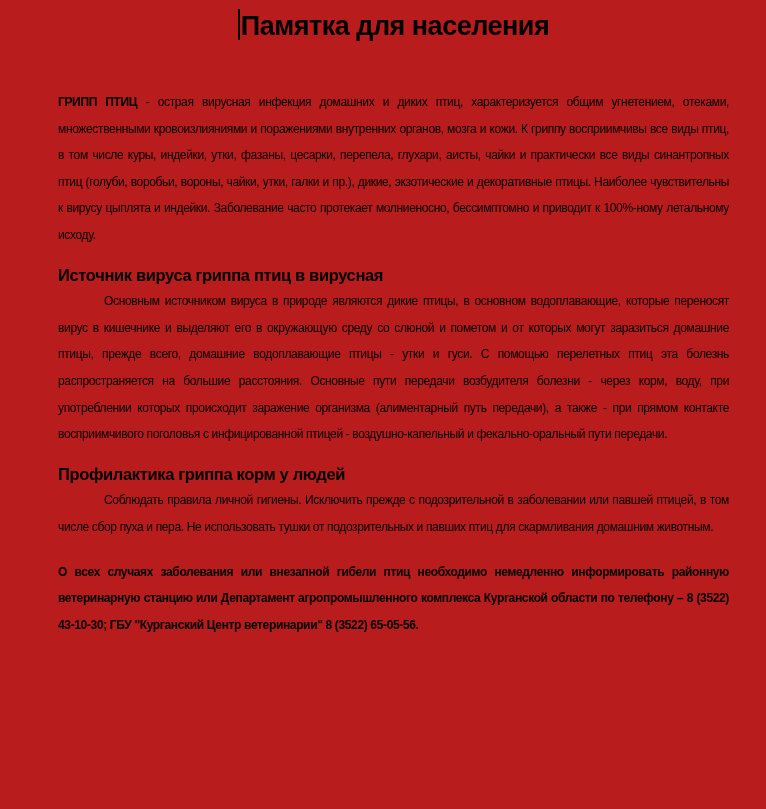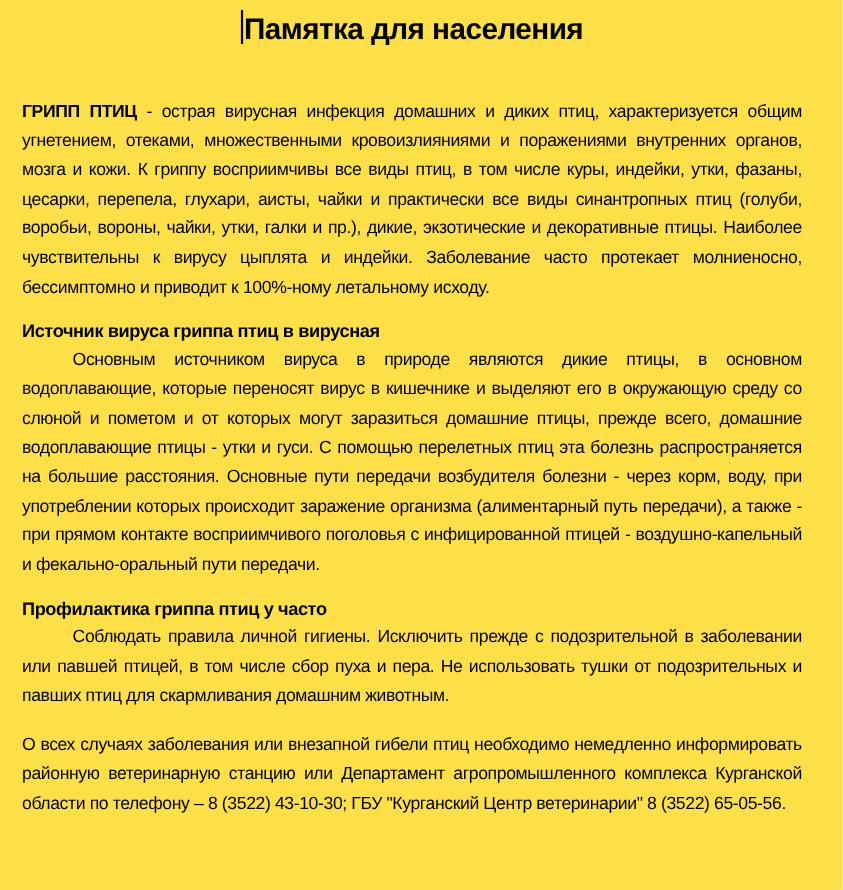--- a/index.html
+++ b/index.html
@@ -9,22 +9,22 @@
   }
   body {
     width: 766px;
     height: 809px;
     overflow: hidden;
   }
   .page {
     box-sizing: border-box;
     width: 766px;
     height: 809px;
-    padding: 8px 37px 0 20px;
-    background: #fde047;
+    padding: 8px 37px 0 58px;
+    background: #b91c1c;
     color: #000000;
     font-family: "Liberation Sans", "DejaVu Sans", sans-serif;
     letter-spacing: -0.35px;
   }
   .title {
     margin: 0 0 44px 0;
     text-align: center;
     font-size: 27px;
     font-weight: 700;
     line-height: 37px;
@@ -35,54 +35,54 @@
     display: inline-block;
     width: 2px;
     height: 31px;
     background: #000000;
     vertical-align: -5px;
     margin-right: 1px;
   }
   p.body {
     margin: 0;
     text-align: justify;
-    font-size: 16px;
+    font-size: 12px;
     line-height: 26.6px;
   }
   p.indent {
     text-indent: 46px;
   }
   h2.subhead {
     margin: 13px 0 0 0;
     font-size: 16.5px;
     font-weight: 700;
     line-height: 26.6px;
     text-align: left;
     letter-spacing: -0.35px;
   }
   p.alert {
-    font-weight: 400;
+    font-weight: 700;
     margin-top: 18px;
   }
   b.lead {
     font-weight: 700;
   }
 </style>
 </head>
 <body>
 
 <div class="page">
 
   <h1 class="title"><span class="caret"></span><span>Памятка для населения</span></h1>
 
   <p class="body"><b class="lead">ГРИПП ПТИЦ</b><span> - острая вирусная инфекция домашних и диких птиц, характеризуется общим угнетением, отеками, множественными кровоизлияниями и поражениями внутренних органов, мозга и кожи. К гриппу восприимчивы все виды птиц, в том числе куры, индейки, утки, фазаны, цесарки, перепела, глухари, аисты, чайки и практически все виды синантропных птиц (голуби, воробьи, вороны, чайки, утки, галки и пр.), дикие, экзотические и декоративные птицы. Наиболее чувствительны к вирусу цыплята и индейки. Заболевание часто протекает молниеносно, бессимптомно и приводит к 100%-ному летальному исходу.</span></p>
 
   <h2 class="subhead">Источник вируса гриппа птиц в вирусная</h2>
 
   <p class="body indent">Основным источником вируса в природе являются дикие птицы, в основном водоплавающие, которые переносят вирус в кишечнике и выделяют его в окружающую среду со слюной и пометом и от которых могут заразиться домашние птицы, прежде всего, домашние водоплавающие птицы - утки и гуси. С помощью перелетных птиц эта болезнь распространяется на большие расстояния. Основные пути передачи возбудителя болезни - через корм, воду, при употреблении которых происходит заражение организма (алиментарный путь передачи), а также - при прямом контакте восприимчивого поголовья с инфицированной птицей - воздушно-капельный и фекально-оральный пути передачи.</p>
 
-  <h2 class="subhead">Профилактика гриппа птиц у часто</h2>
+  <h2 class="subhead">Профилактика гриппа корм у людей</h2>
 
   <p class="body indent">Соблюдать правила личной гигиены. Исключить прежде с подозрительной в заболевании или павшей птицей, в том числе сбор пуха и пера. Не использовать тушки от подозрительных и павших птиц для скармливания домашним животным.</p>
 
   <p class="body alert">О всех случаях заболевания или внезапной гибели птиц необходимо немедленно информировать районную ветеринарную станцию или Департамент агропромышленного комплекса Курганской области по телефону – 8 (3522) 43-10-30; ГБУ "Курганский Центр ветеринарии"  8 (3522) 65-05-56.</p>
 
 </div>
 
 </body></html>

